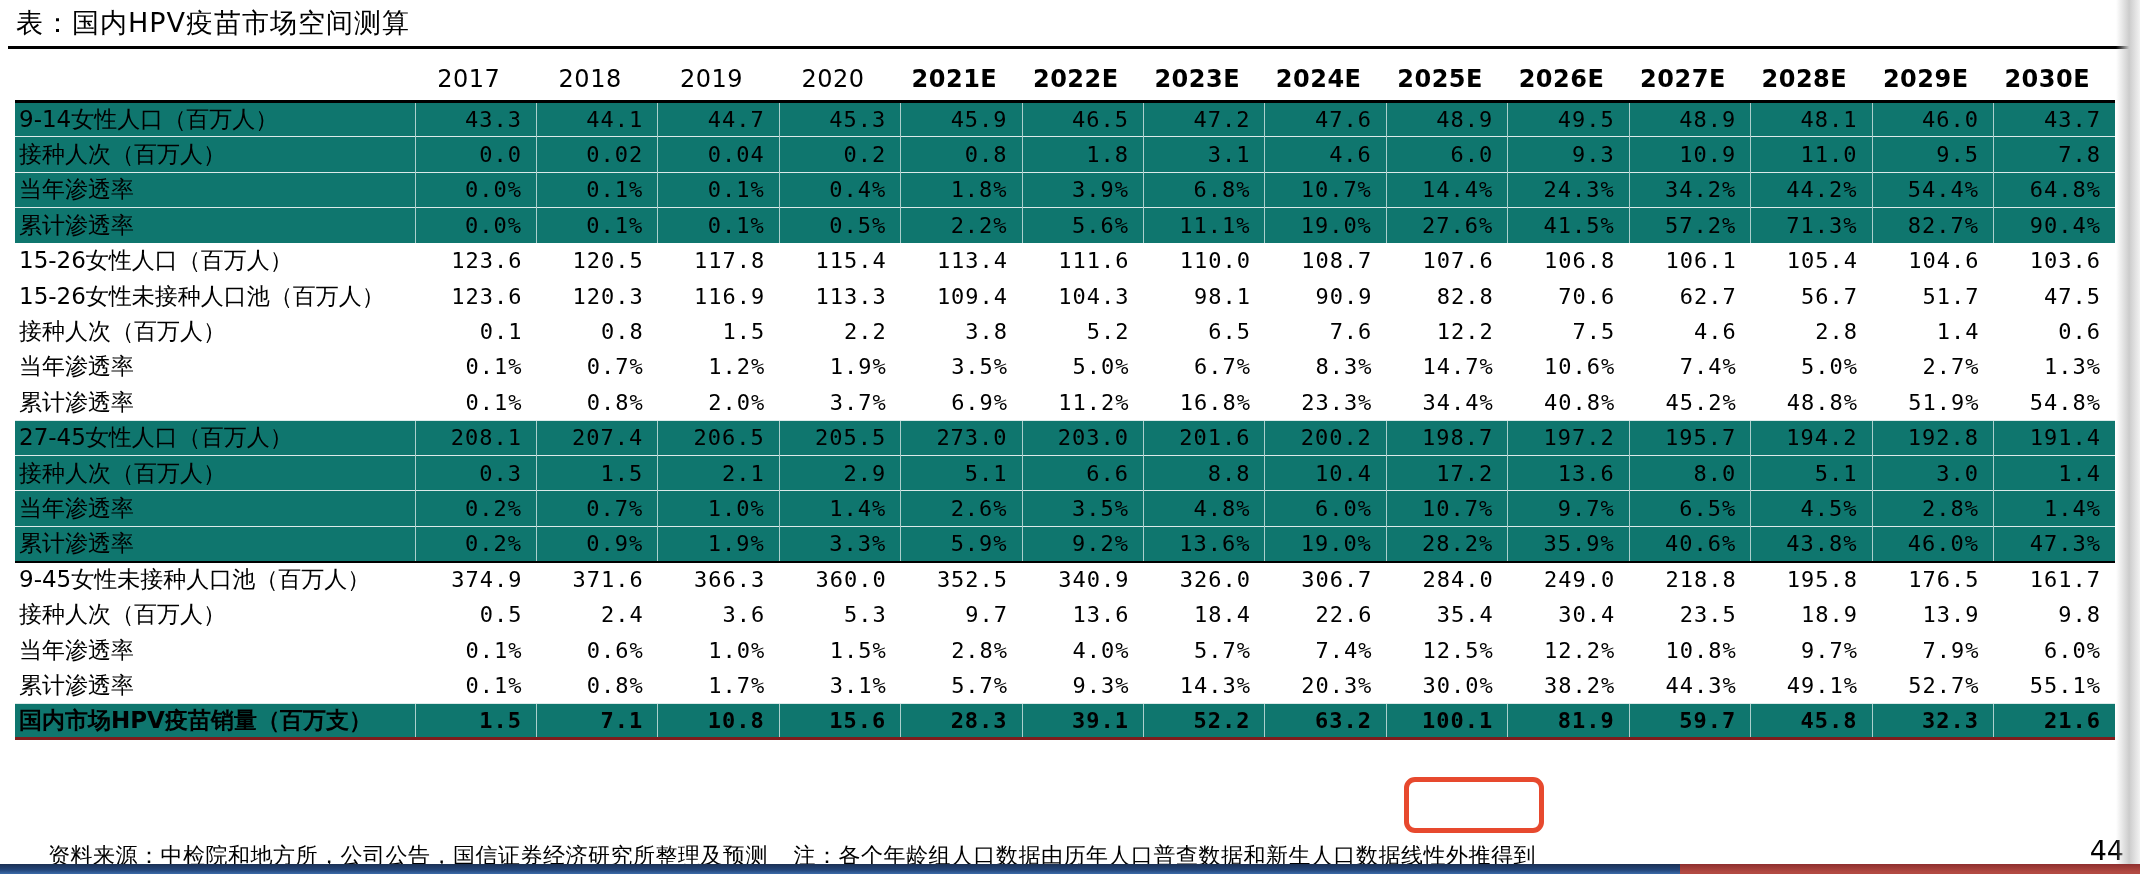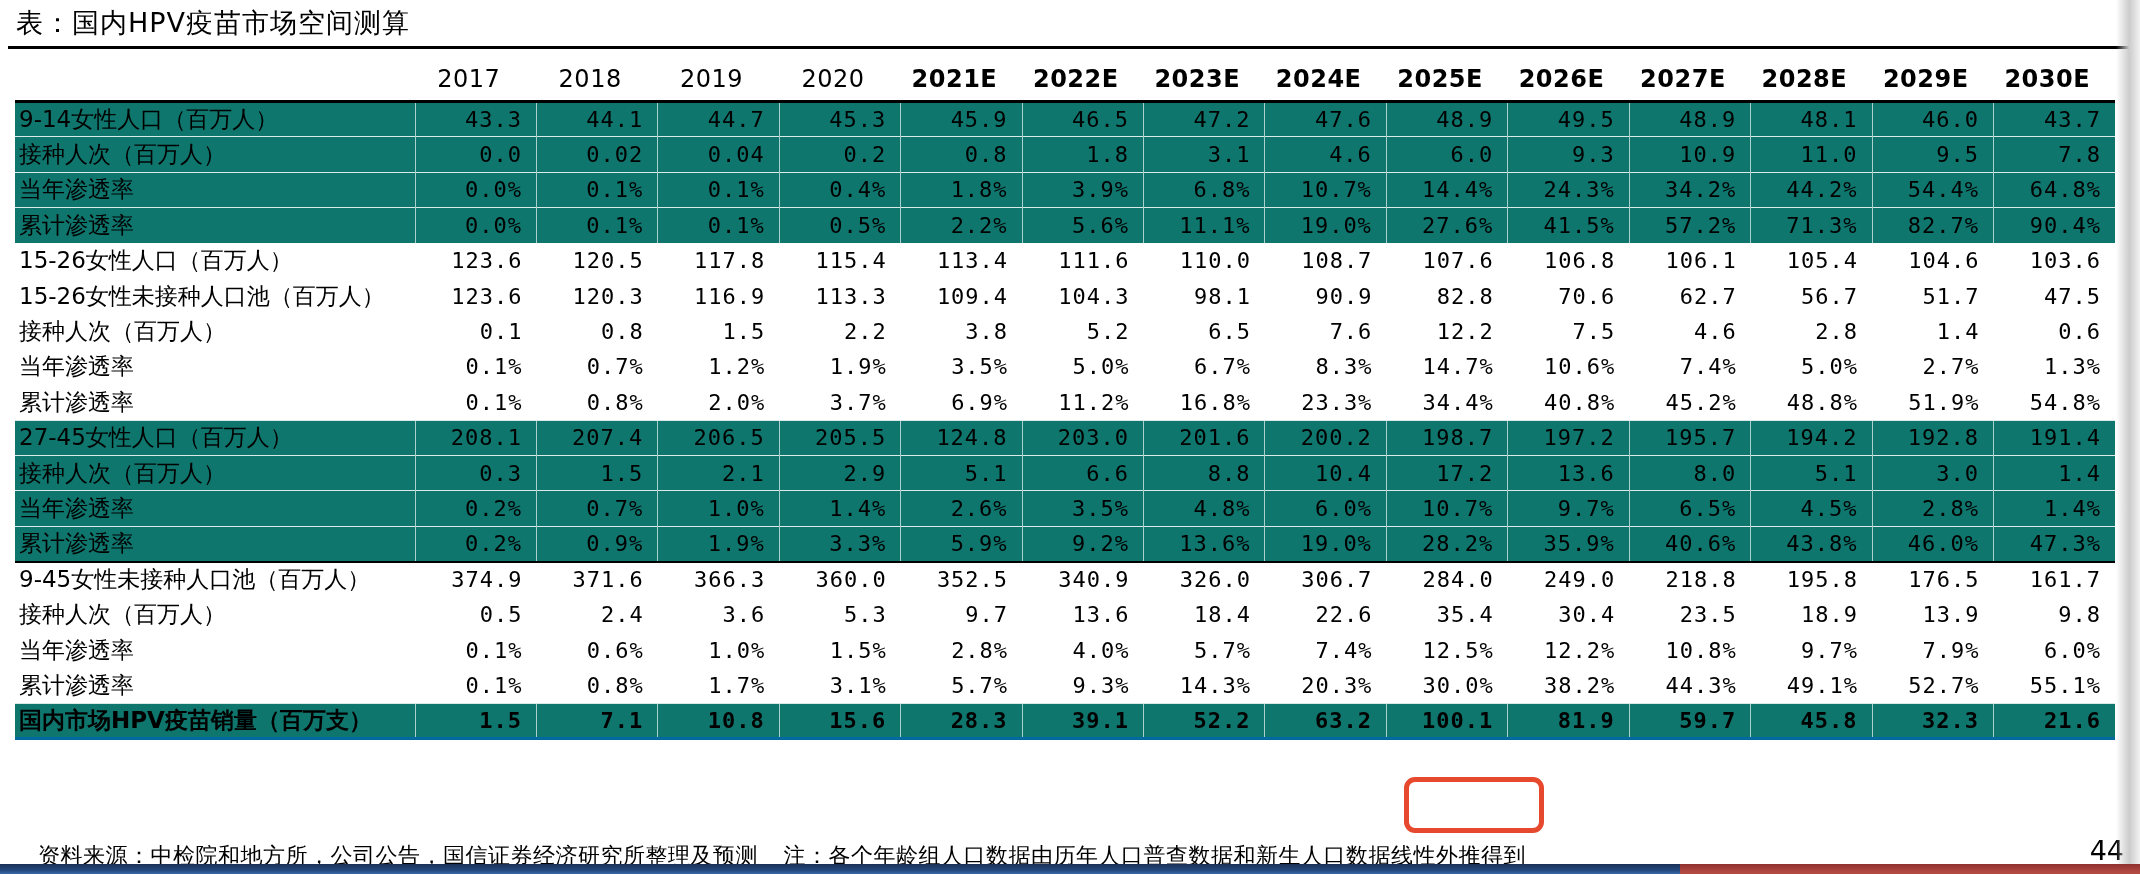--- a/index.html
+++ b/index.html
@@ -29,31 +29,31 @@
     text-align:left; font-weight:normal; font-size:23px; padding:0 0 0 4px; white-space:nowrap;
   }
   tbody td {
     text-align:right; padding:0 14px 0 0; font-size:22px; letter-spacing:1px;
     font-family:"DejaVu Sans Mono","Liberation Mono",monospace;
   }
   tr.shade { background:#0f766e; }
   tr.shade td, tr.shade th { border-top:1px solid rgba(255,255,255,0.85); }
   tr.shade td { border-left:1px solid rgba(255,255,255,0.65); }
   tr.rule-below { border-bottom:2px solid #000; }
-  tr.last-row { border-bottom:3px solid #0369a1; }
+  tr.last-row { border-bottom:3px solid #7f1d1d; }
   tr.bold-row th, tr.bold-row td { font-weight:bold; }
 
   .highlight-box {
     position:absolute; left:1404px; top:777px; width:140px; height:56px;
     border:5px solid #e7492e; border-radius:11px; box-sizing:border-box;
     pointer-events:none;
   }
 
   .footer-line {
-    position:absolute; left:38px; top:841px; font-size:22px; white-space:nowrap; letter-spacing:0.5px;
+    position:absolute; left:48px; top:841px; font-size:22px; white-space:nowrap; letter-spacing:0.5px;
   }
   .footer-line .note-text { margin-left:18px; }
   .page-number { position:absolute; right:16px; top:835px; font-size:27px; }
 
   .bottom-bar { position:absolute; left:0; bottom:0; width:2140px; height:10px; display:flex; }
   .bar-navy { width:1680px; height:100%; background:linear-gradient(180deg,#1b3154 0%,#24477c 62%,#3b6ba9 100%); }
   .bar-red  { flex:1; height:100%; background:linear-gradient(180deg,#8e2f2f 0%,#b24a42 80%); }
 
   .page-edge {
     position:absolute; right:0; top:0; width:24px; height:864px;
@@ -242,21 +242,21 @@
         <td>48.8%</td>
         <td>51.9%</td>
         <td>54.8%</td>
       </tr>
       <tr class="shade">
         <th class="row-label">27-45女性人口（百万人）</th>
         <td>208.1</td>
         <td>207.4</td>
         <td>206.5</td>
         <td>205.5</td>
-        <td>124.8</td>
+        <td>273.0</td>
         <td>203.0</td>
         <td>201.6</td>
         <td>200.2</td>
         <td>198.7</td>
         <td>197.2</td>
         <td>195.7</td>
         <td>194.2</td>
         <td>192.8</td>
         <td>191.4</td>
       </tr>

